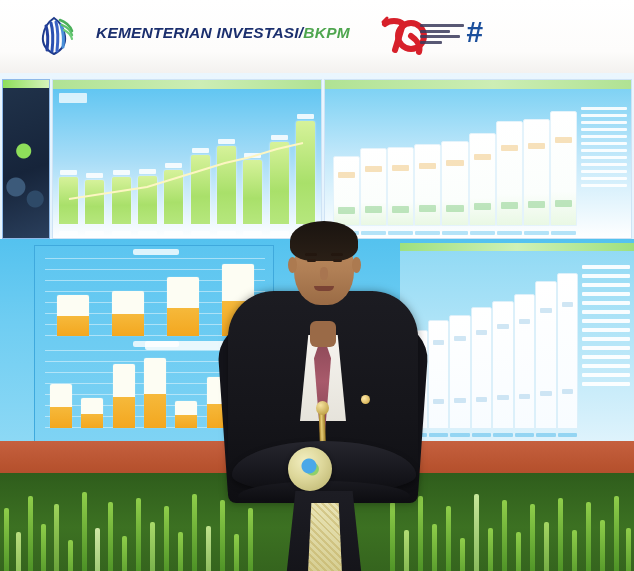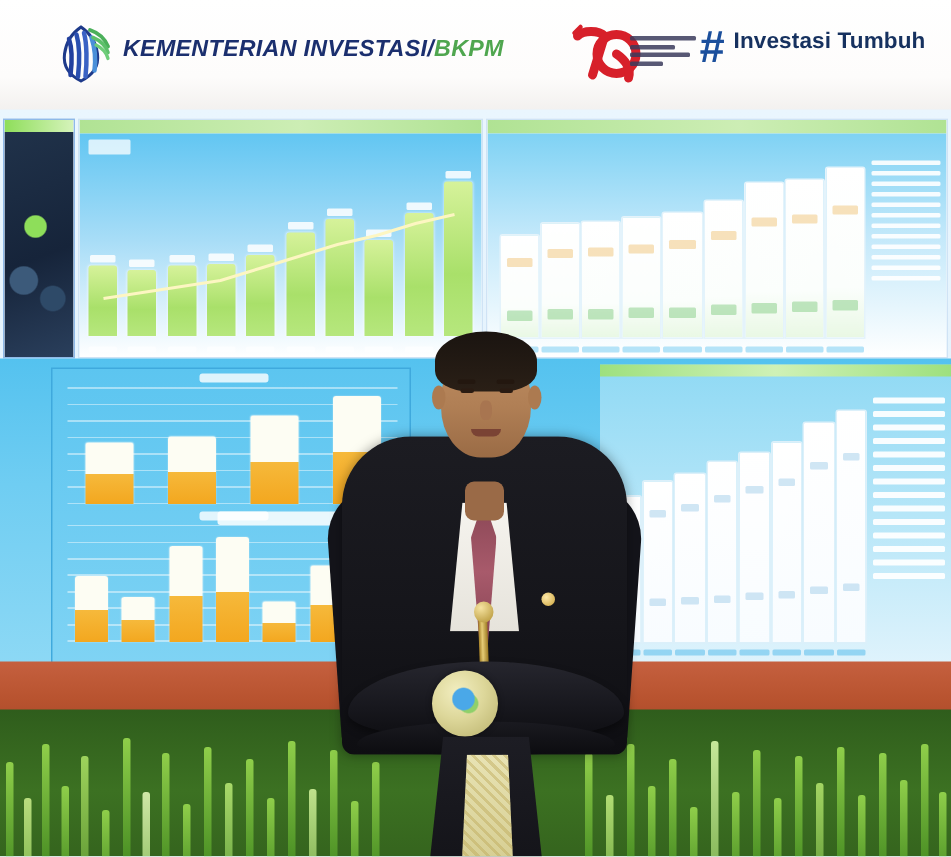--- a/index.html
+++ b/index.html
@@ -8,21 +8,21 @@
   .stage{position:relative;width:634px;height:571px;overflow:hidden;background:#fff;}
 
   
   .header{position:absolute;left:0;top:0;width:634px;height:73px;
     background:linear-gradient(180deg,#ffffff 0%,#fdfcfb 70%,#f3f1ef 100%);
     z-index:40;}
   .hdr-inner{position:relative;width:100%;height:100%;}
 
   .bkpm-logo{position:absolute;left:30px;top:14px;width:48px;height:44px;}
   .bkpm-logo svg{display:block;}
-  .bkpm-text{position:absolute;left:82px;top:24px;font-size:15.5px;font-weight:bold;
+  .bkpm-text{position:absolute;left:96px;top:24px;font-size:15.5px;font-weight:bold;
     font-style:italic;letter-spacing:.2px;color:#1b2f6e;white-space:nowrap;text-align:right;}
   .bkpm-text .b{color:#4fa64f;}
 
   .anniv{position:absolute;left:375px;top:14px;width:70px;height:44px;}
   .anniv-txt{position:absolute;left:420px;top:24px;width:48px;height:26px;}
   .anniv-line{height:3px;background:#3b3b5c;margin-bottom:2.5px;border-radius:1px;opacity:.85;}
   .anniv-line.w1{width:44px;}.anniv-line.w2{width:30px;}
   .anniv-line.w3{width:40px;}.anniv-line.w4{width:22px;}
 
   .hash{position:absolute;left:466px;top:17px;font-size:30px;font-weight:bold;
@@ -233,21 +233,20 @@
       </div>
       <div class="anniv-txt">
         <div class="anniv-line w1"></div>
           <div class="anniv-line w2"></div>
         <div class="anniv-line w3"></div>
           <div class="anniv-line w4"></div>
 
       </div>
 
       <div class="hash">#</div>
-      <div class="slogan1">Investasi Tumbuh</div>
     </div>
   </div>
 
   <div class="photo">
 
     <div class="videowall">
 
       <div class="panel p-map">
         <div class="map-top"></div>
         <div class="map-dark"></div>

